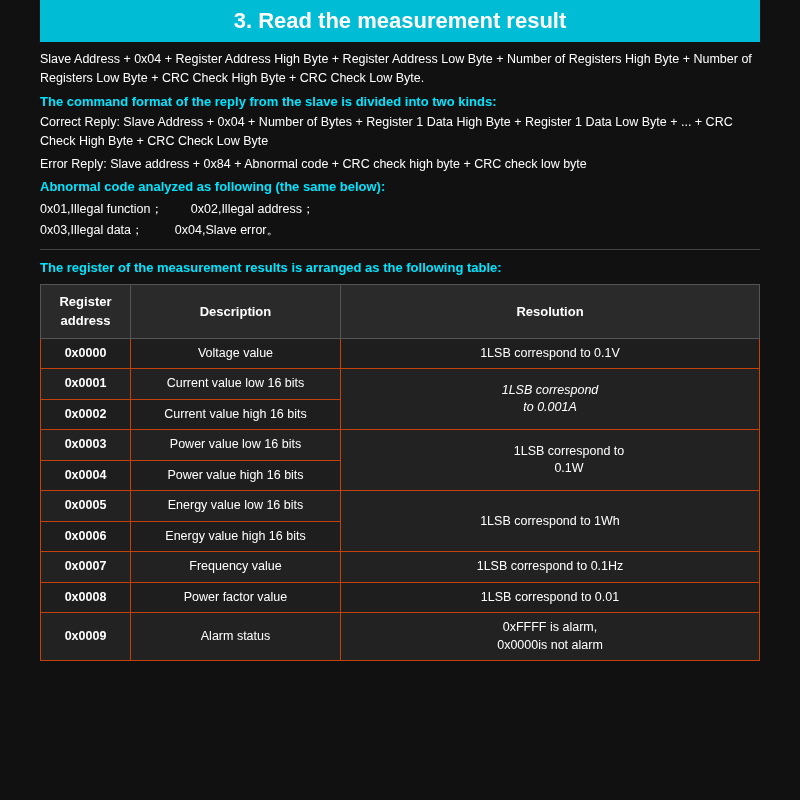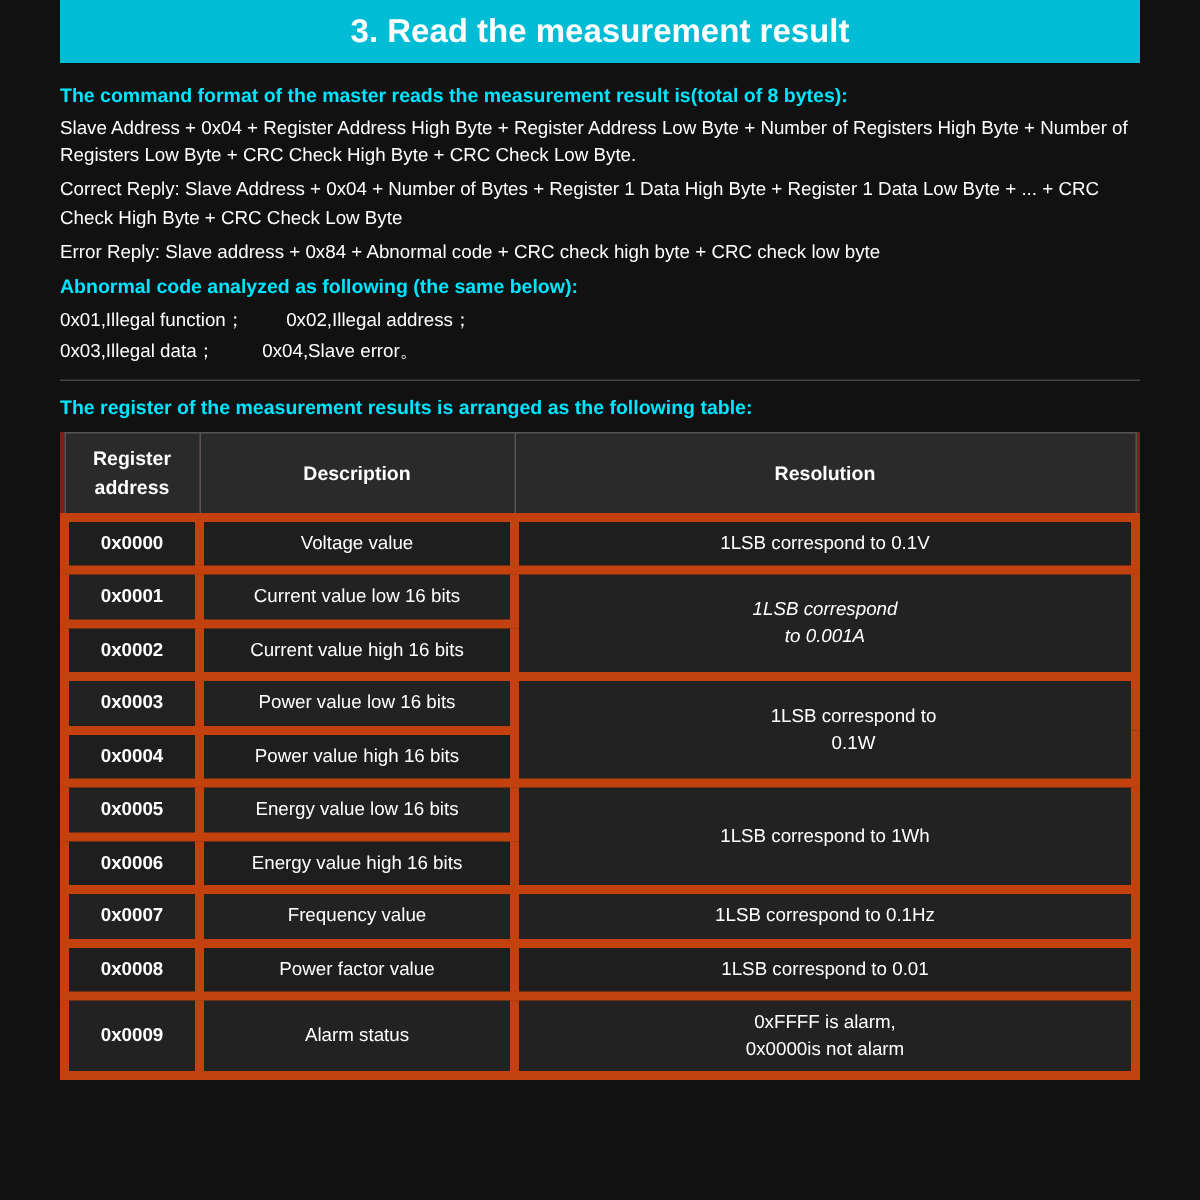--- a/index.html
+++ b/index.html
@@ -65,21 +65,21 @@
     }
     .table-section {
       width: 100%;
     }
     .table-section .cyan-bold {
       margin-bottom: 6px;
     }
     table {
       width: 100%;
       border-collapse: collapse;
-      background: #7f1d1d;
+      background: #4c1d95;
     }
     thead tr {
       background: #2a2a2a;
     }
     thead th {
       color: #fff;
       font-size: 13px;
       font-weight: bold;
       padding: 7px 6px;
       border: 1px solid #555;
@@ -88,21 +88,21 @@
     tbody tr {
       background: #1e1e1e;
     }
     tbody tr:nth-child(even) {
       background: #222;
     }
     tbody td {
       color: #fff;
       font-size: 12.5px;
       padding: 6px 6px;
-      border: 6px solid #c2410c;
+      border: 1px solid #c2410c;
       text-align: center;
       line-height: 1.4;
     }
     .addr-col {
       font-weight: bold;
       width: 90px;
     }
     .desc-col {
       width: 210px;
     }
@@ -113,23 +113,23 @@
 </head>
 <body>
 
 <div class="page">
   <div class="title-bar">
     <h2>3. Read the measurement result</h2>
   </div>
 
   <div class="content">
 
-    <div class="cyan-bold">The command format of the master reads the measurement result is(total of 8 bytes):</div>
     <div class="normal-text">Slave Address + 0x04 + Register Address High Byte + Register Address Low Byte + Number of Registers High Byte + Number of Registers Low Byte + CRC Check High Byte + CRC Check Low Byte.</div>
 
+    <div class="cyan-bold">The command format of the reply from the slave is divided into two kinds:</div>
     <div class="normal-text">Correct Reply: Slave Address + 0x04 + Number of Bytes + Register 1 Data High Byte + Register 1 Data Low Byte + ... + CRC Check High Byte + CRC Check Low Byte</div>
     <div class="normal-text">Error Reply: Slave address + 0x84 + Abnormal code + CRC check high byte + CRC check low byte</div>
 
     <div class="cyan-bold">Abnormal code analyzed as following (the same below):</div>
     <div class="abnormal-codes">
       <span>0x01,Illegal function；</span>
       &nbsp;&nbsp;&nbsp;&nbsp;&nbsp;&nbsp;
       <span>0x02,Illegal address；</span>
       <br>
       <span>0x03,Illegal data；</span>

